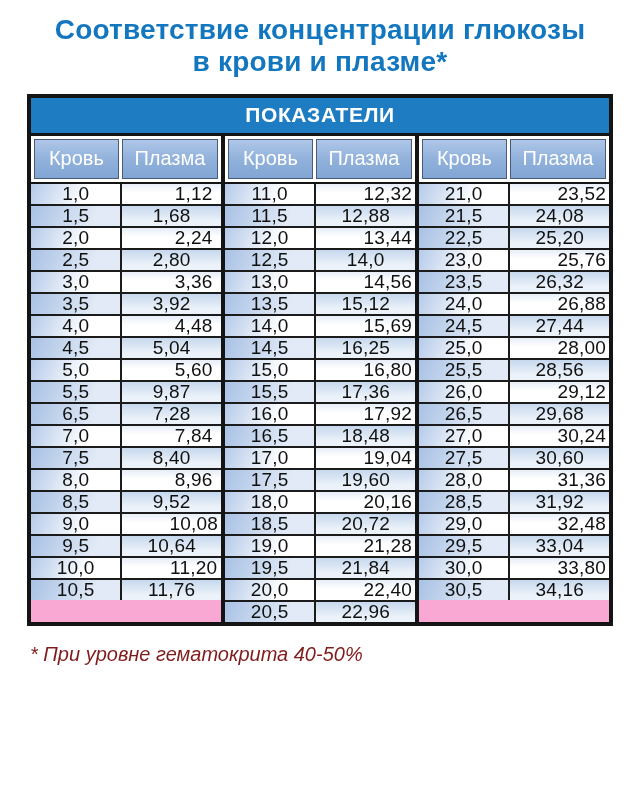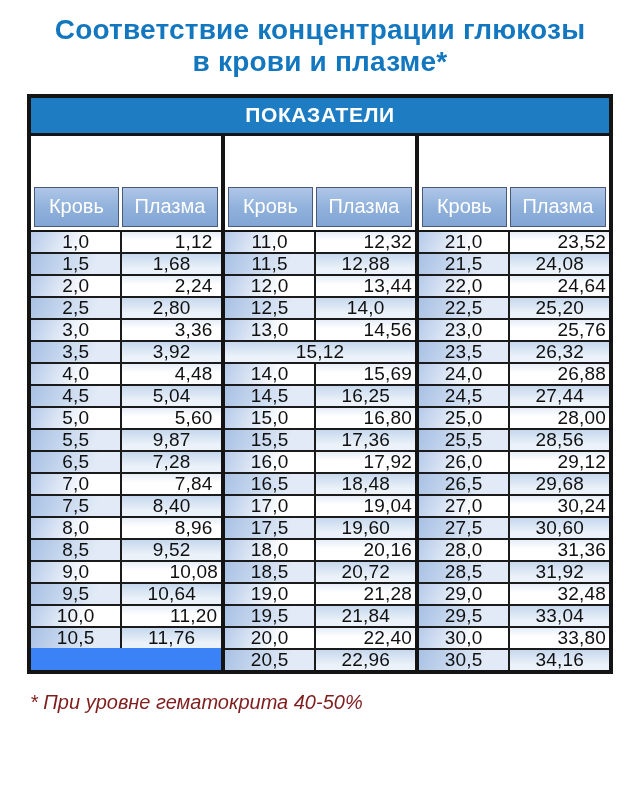--- a/index.html
+++ b/index.html
@@ -8,39 +8,38 @@
     font-family:"Liberation Sans", sans-serif;
     -webkit-font-smoothing:antialiased;
   }
   .title {
     margin:14px 18px 17px; text-align:center;
     color:var(--title-color,#1377bf); font-weight:bold;
     font-size:28px; line-height:1.13; letter-spacing:.2px;
   }
   .tbl {
     width:578px; margin:0 auto;
-    border:4px solid #141414; background:#3b82f6;
+    border:4px solid #141414; background:#f9a8d4;
   }
   .bar {
     background:var(--bar-bg,#1e7cc2); color:#ffffff; font-weight:bold;
     font-size:21px; text-align:center; letter-spacing:.6px;
     padding:5px 0 6px; border-bottom:3px solid #141414;
   }
   .groups { display:flex; }
   .group { flex:1 1 0; border-right:4px solid #141414; min-width:0; }
   .group:last-child { border-right:none; }
   .ghead {
     display:flex; gap:3px; padding:3px; background:#fff;
     border-bottom:2px solid #141414;
   }
   .ghead-cell {
     color:#ffffff; font-size:20px; text-align:center; padding:7px 0 8px;
     background:linear-gradient(180deg,#aec6e8 0%,#8fb0da 55%,#82a5d4 100%);
     border:1px solid #4a5a78;
-    margin-top:48px;
   }
   .ghead-cell.c-blood  { flex:0 0 45%; }
   .ghead-cell.c-plasma { flex:1 1 auto; }
   .row { display:flex; height:20px; border-top:2px solid #1b1b1b; }
   .ghead + .row { border-top:none; }
   .cell {
     display:flex; align-items:center; justify-content:center;
     font-size:19px; color:#101010; letter-spacing:.2px;
   }
   .cell.c-blood  { flex:0 0 47%; border-right:2px solid #1b1b1b; }
@@ -166,20 +165,21 @@
         </div>
         <div class="row dark">
           <div class="cell c-blood">12,5</div>
           <div class="cell c-plasma">14,0</div>
         </div>
         <div class="row light">
           <div class="cell c-blood">13,0</div>
           <div class="cell c-plasma">14,56</div>
         </div>
         <div class="row dark">
+          <div class="cell c-blood">13,5</div>
           <div class="cell c-plasma">15,12</div>
         </div>
         <div class="row light">
           <div class="cell c-blood">14,0</div>
           <div class="cell c-plasma">15,69</div>
         </div>
         <div class="row dark">
           <div class="cell c-blood">14,5</div>
           <div class="cell c-plasma">16,25</div>
         </div>
@@ -237,24 +237,20 @@
           <div class="ghead-cell c-blood">Кровь</div>
           <div class="ghead-cell c-plasma">Плазма</div>
         </div>
         <div class="row light">
           <div class="cell c-blood">21,0</div>
           <div class="cell c-plasma">23,52</div>
         </div>
         <div class="row dark">
           <div class="cell c-blood">21,5</div>
           <div class="cell c-plasma">24,08</div>
-        </div>
-        <div class="row light">
-          <div class="cell c-blood">22,0</div>
-          <div class="cell c-plasma">24,64</div>
         </div>
         <div class="row dark">
           <div class="cell c-blood">22,5</div>
           <div class="cell c-plasma">25,20</div>
         </div>
         <div class="row light">
           <div class="cell c-blood">23,0</div>
           <div class="cell c-plasma">25,76</div>
         </div>
         <div class="row dark">

